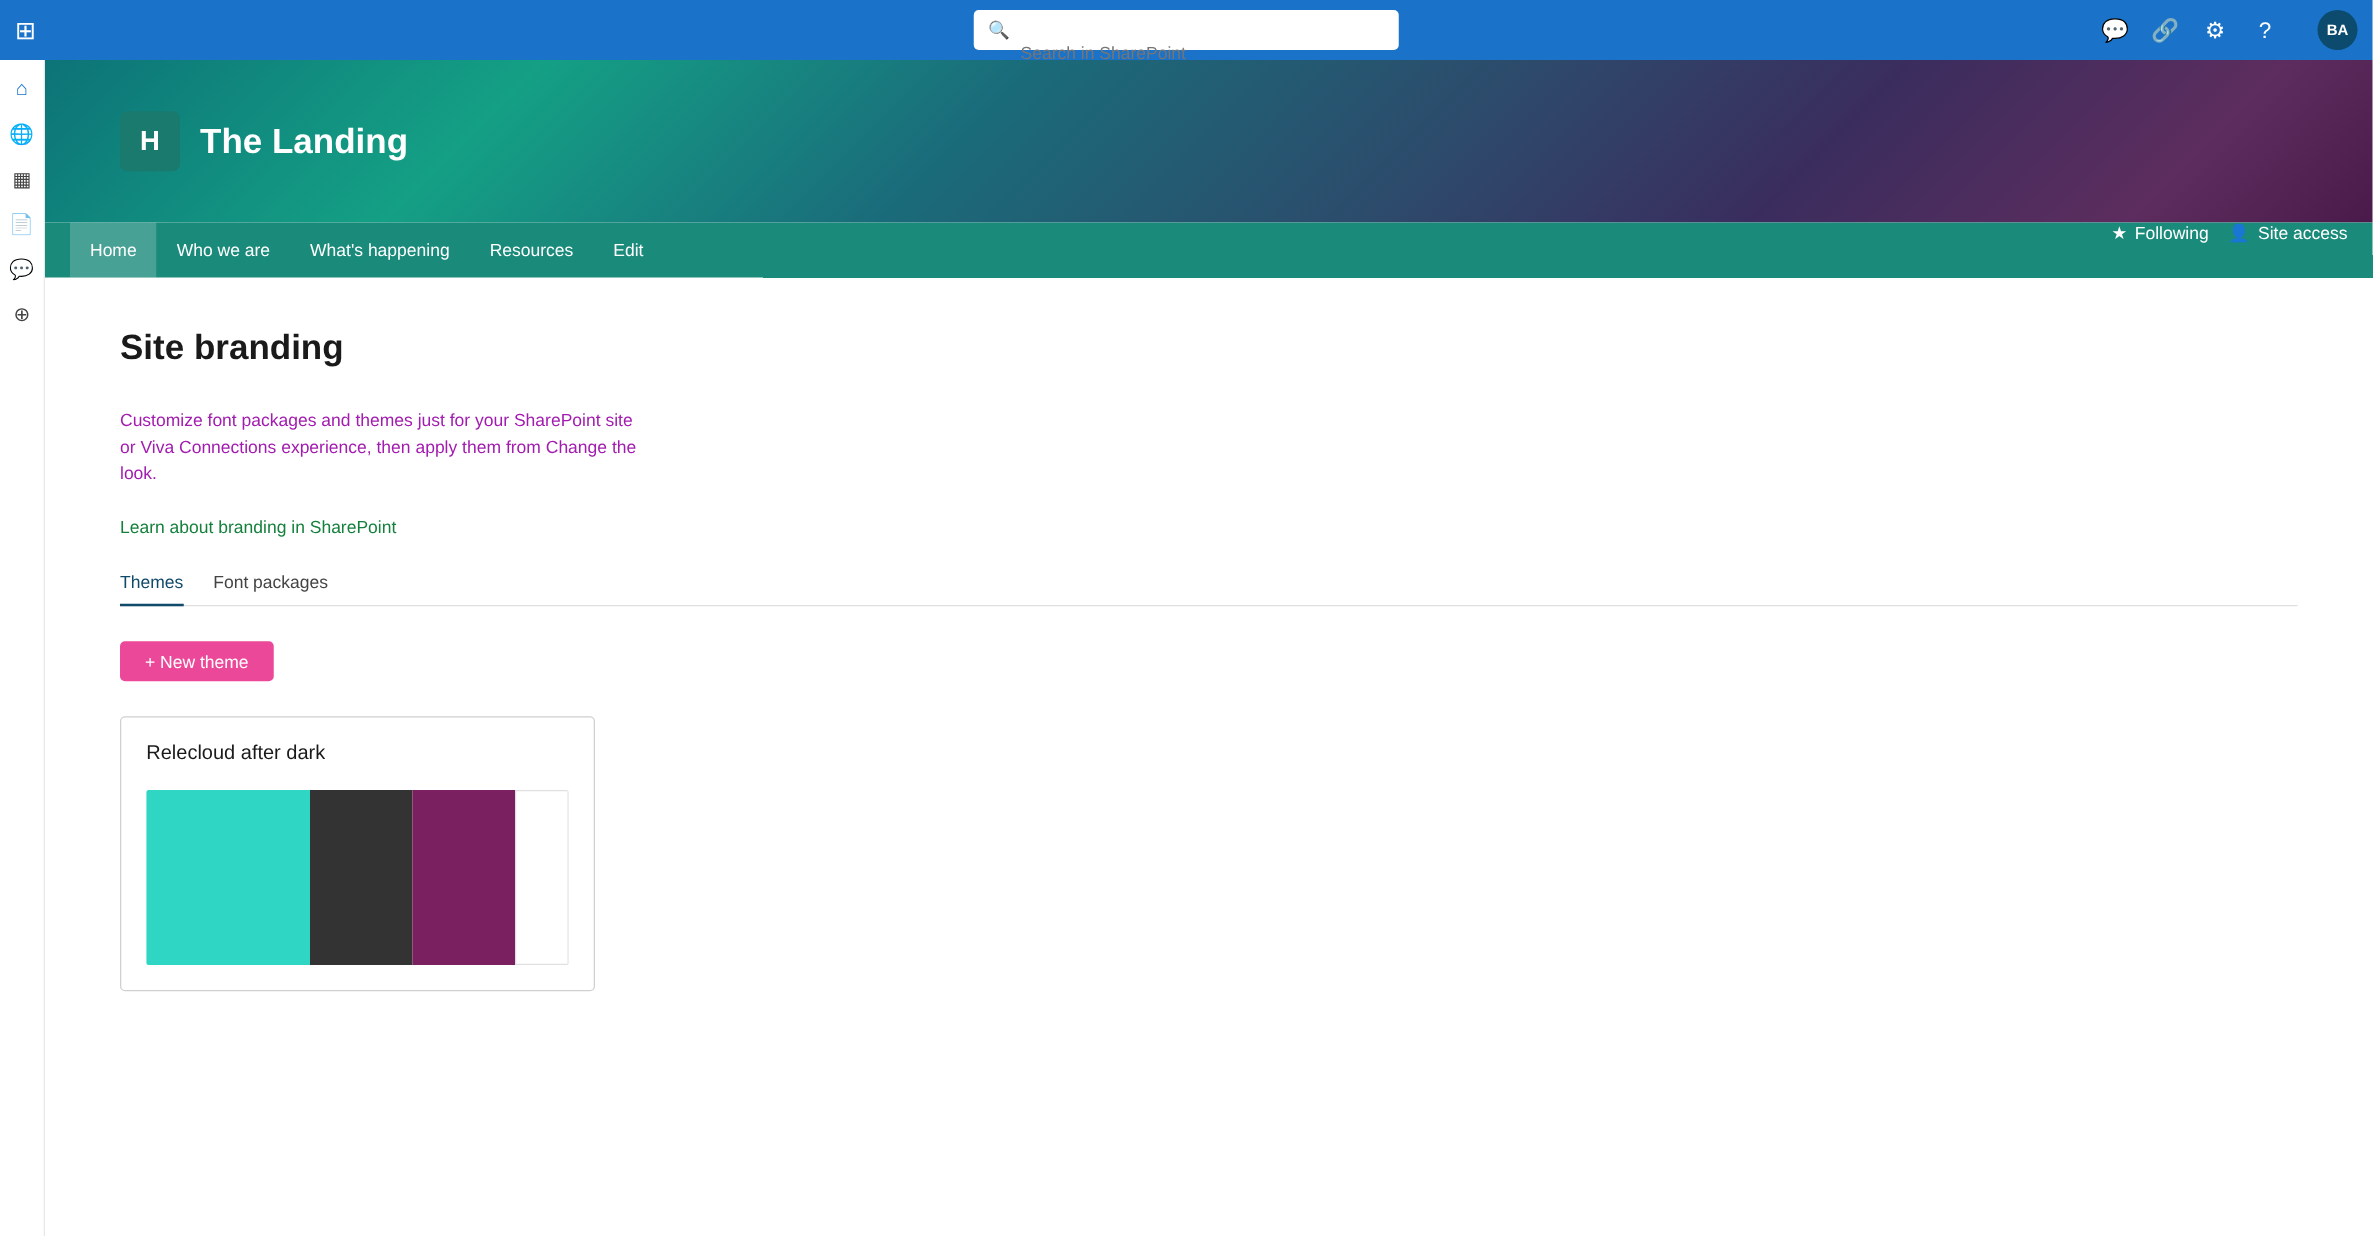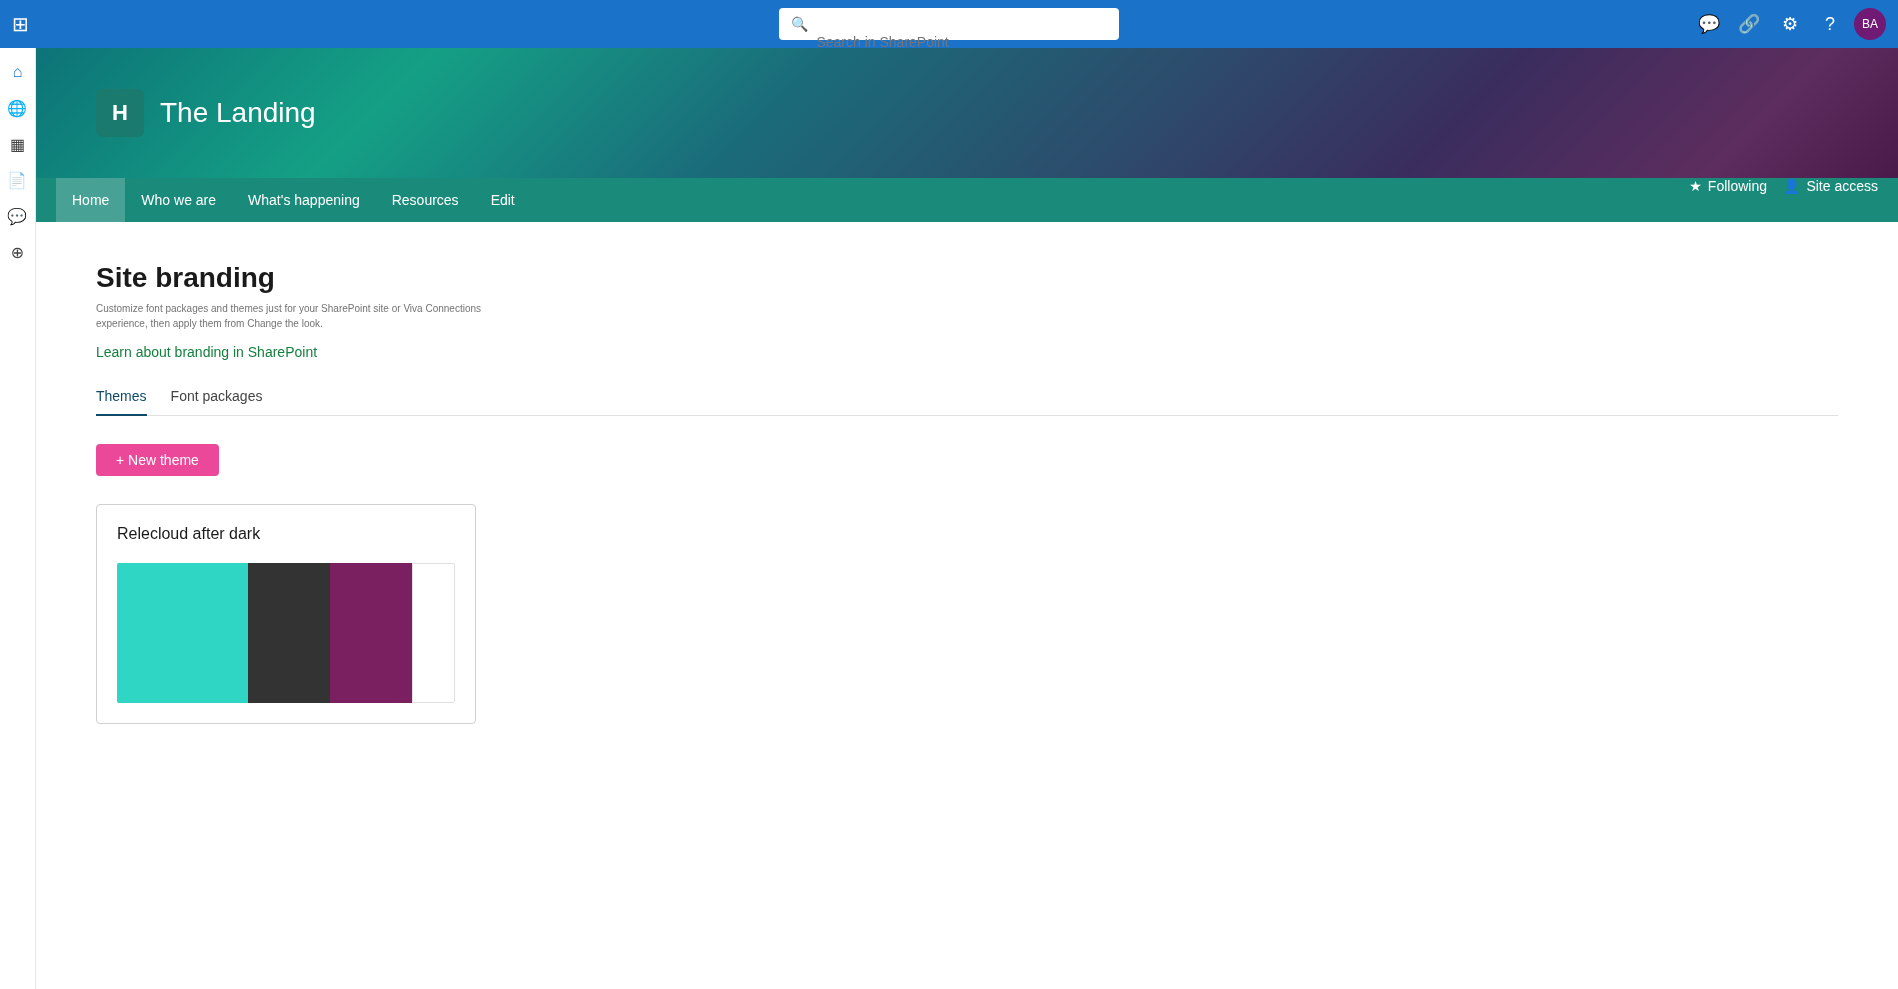--- a/index.html
+++ b/index.html
@@ -46,26 +46,27 @@
       color: #fff;
       font-size: 18px;
       cursor: pointer;
       width: 32px; height: 32px;
       display: flex; align-items: center; justify-content: center;
       border-radius: 4px;
     }
     .avatar-circle {
       width: 32px; height: 32px;
       border-radius: 50%;
-      background: #701a75;
+      background: #0c4a6e;
       color: #fff;
       font-size: 12px;
-      font-weight: 400;
+      font-weight: 700;
       display: flex; align-items: center; justify-content: center;
       cursor: pointer;
+      margin-left: 18px;
     }
 
     
     .left-sidebar {
       position: fixed;
       top: 48px; left: 0; bottom: 0;
       width: 36px;
       background: #fff;
       border-right: 1px solid #e8e8e8;
       z-index: 90;
@@ -104,21 +105,21 @@
       display: flex; align-items: center; justify-content: center;
       color: #fff;
       font-size: 22px;
       font-weight: 700;
       margin-right: 16px;
       flex-shrink: 0;
     }
     .site-title {
       color: #fff;
       font-size: 28px;
-      font-weight: 400;
+      font-weight: 700;
     }
 
     
     .nav-bar {
       position: fixed;
       top: 178px; left: 36px; right: 0;
       height: 44px;
       background: #1a8a7a;
       display: flex;
       align-items: flex-start;
@@ -150,29 +151,29 @@
       margin-top: calc(48px + 130px + 44px);
       margin-left: 36px;
       padding: 40px 60px;
       min-height: calc(989px - 222px);
     }
 
     .page-title {
       font-size: 28px;
       font-weight: 600;
       color: #1a1a1a;
-      margin-bottom: 7px;
+      margin-bottom: 32px;
     }
 
     .page-description {
-      font-size: 10px;
-      color: #737373;
+      font-size: 14px;
+      color: #a21caf;
       line-height: 1.5;
       max-width: 420px;
-      margin-bottom: 12px;
+      margin-bottom: 24px;
     }
 
     .learn-link {
       color: #15803d;
       font-size: 14px;
       text-decoration: none;
       display: inline-block;
       margin-bottom: 28px;
       cursor: pointer;
     }

